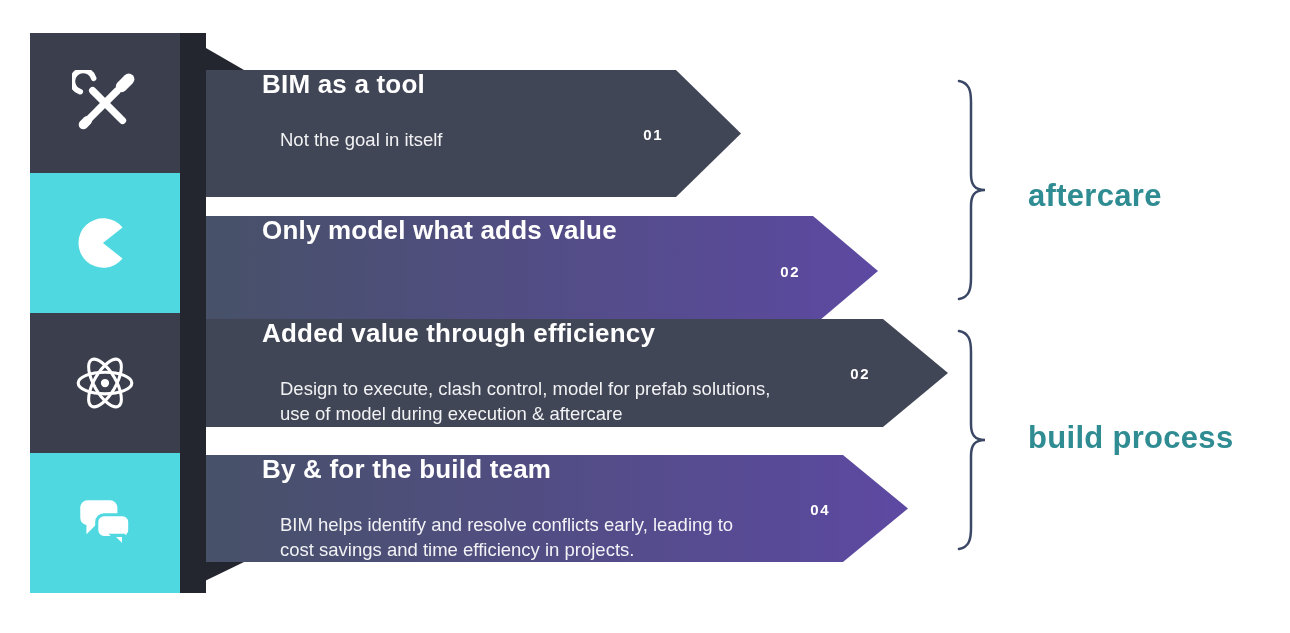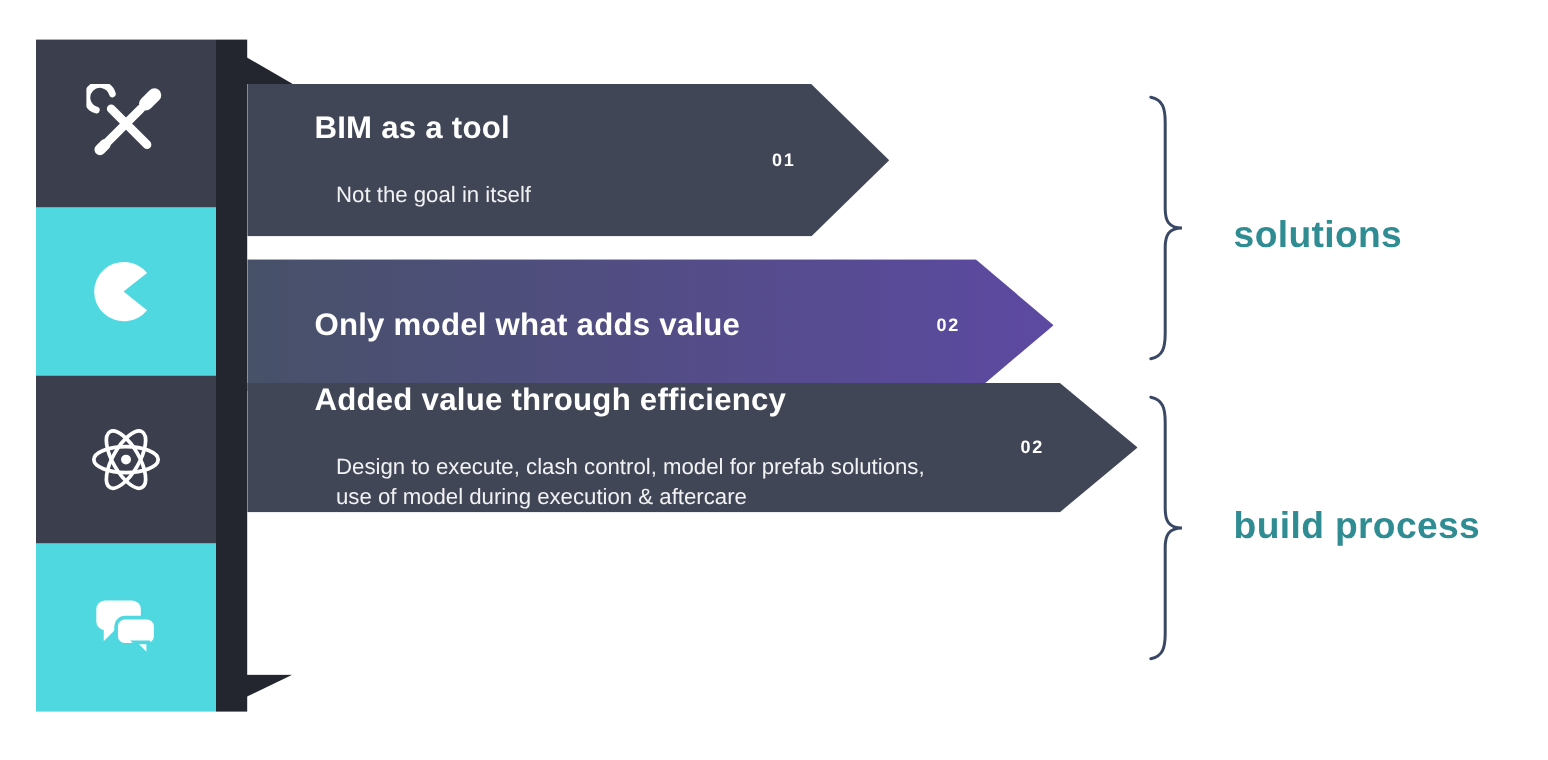--- a/index.html
+++ b/index.html
@@ -34,21 +34,21 @@
   .edge-strip{position:absolute;left:180px;top:33px;width:26px;height:560px;background:var(--edge);}
   .edge-wedge-top{position:absolute;left:180px;top:33px;width:64px;height:37px;background:var(--edge);
     clip-path:polygon(0 0,100% 100%,0 100%);}
   .edge-wedge-bottom{position:absolute;left:180px;top:562px;width:64px;height:31px;background:var(--edge);
     clip-path:polygon(0 0,100% 0,0 100%);}
 
   
   .arrow{
     position:absolute;left:206px;
     clip-path:polygon(0 0, calc(100% - 65px) 0, 100% 50%, calc(100% - 65px) 100%, 0 100%);
-    display:flex;flex-direction:column;justify-content:center;
+    display:flex;flex-direction:column;
     padding-left:56px;padding-right:160px;
   }
   .a1{top:70px;width:535px;height:127px;background:var(--arrow-dark);}
   .a2{top:216px;width:672px;height:110px;background:linear-gradient(90deg,var(--gradient-from),var(--gradient-to));}
   .a3{top:319px;width:742px;height:108px;background:var(--arrow-dark);}
   .a4{top:455px;width:702px;height:107px;background:linear-gradient(90deg,var(--gradient-from),var(--gradient-to));}
 
   .arrow-title{font-size:26px;font-weight:600;color:var(--text-white);letter-spacing:.2px;line-height:1.15;}
   .arrow-sub{font-size:18.5px;color:rgba(255,255,255,.93);margin-left:18px;margin-top:28px;line-height:1.34;max-width:522px;}
   .arrow-num{
@@ -125,24 +125,29 @@
     <div class="arrow-title">Only model what adds value</div>
     <div class="arrow-num">02</div>
   </div>
 
   <div class="arrow a3">
     <div class="arrow-title">Added value through efficiency</div>
     <div class="arrow-sub">Design to execute, clash control, model for prefab solutions, use of model during execution &amp; aftercare</div>
     <div class="arrow-num">02</div>
   </div>
 
+  <div class="arrow a4">
+    <div class="arrow-title">By &amp; for the build team</div>
+    <div class="arrow-sub">BIM helps identify and resolve conflicts early, leading to cost savings and time efficiency in projects.</div>
+    <div class="arrow-num">04</div>
+  </div>
 
   <svg class="bracket bk1" viewBox="0 0 36 224">
     <path d="M4,3 C14,5 16,12 16,24 L16,96 C16,106 19,112 30,112 C19,112 16,118 16,128 L16,200 C16,212 14,219 4,221"></path>
   </svg>
-  <div class="group-label gl1">solutions</div>
+  <div class="group-label gl1">aftercare</div>
 
   <svg class="bracket bk2" viewBox="0 0 36 224">
     <path d="M4,3 C14,5 16,12 16,24 L16,96 C16,106 19,112 30,112 C19,112 16,118 16,128 L16,200 C16,212 14,219 4,221"></path>
   </svg>
   <div class="group-label gl2">build process</div>
 
 </div>
 
 </body></html>

